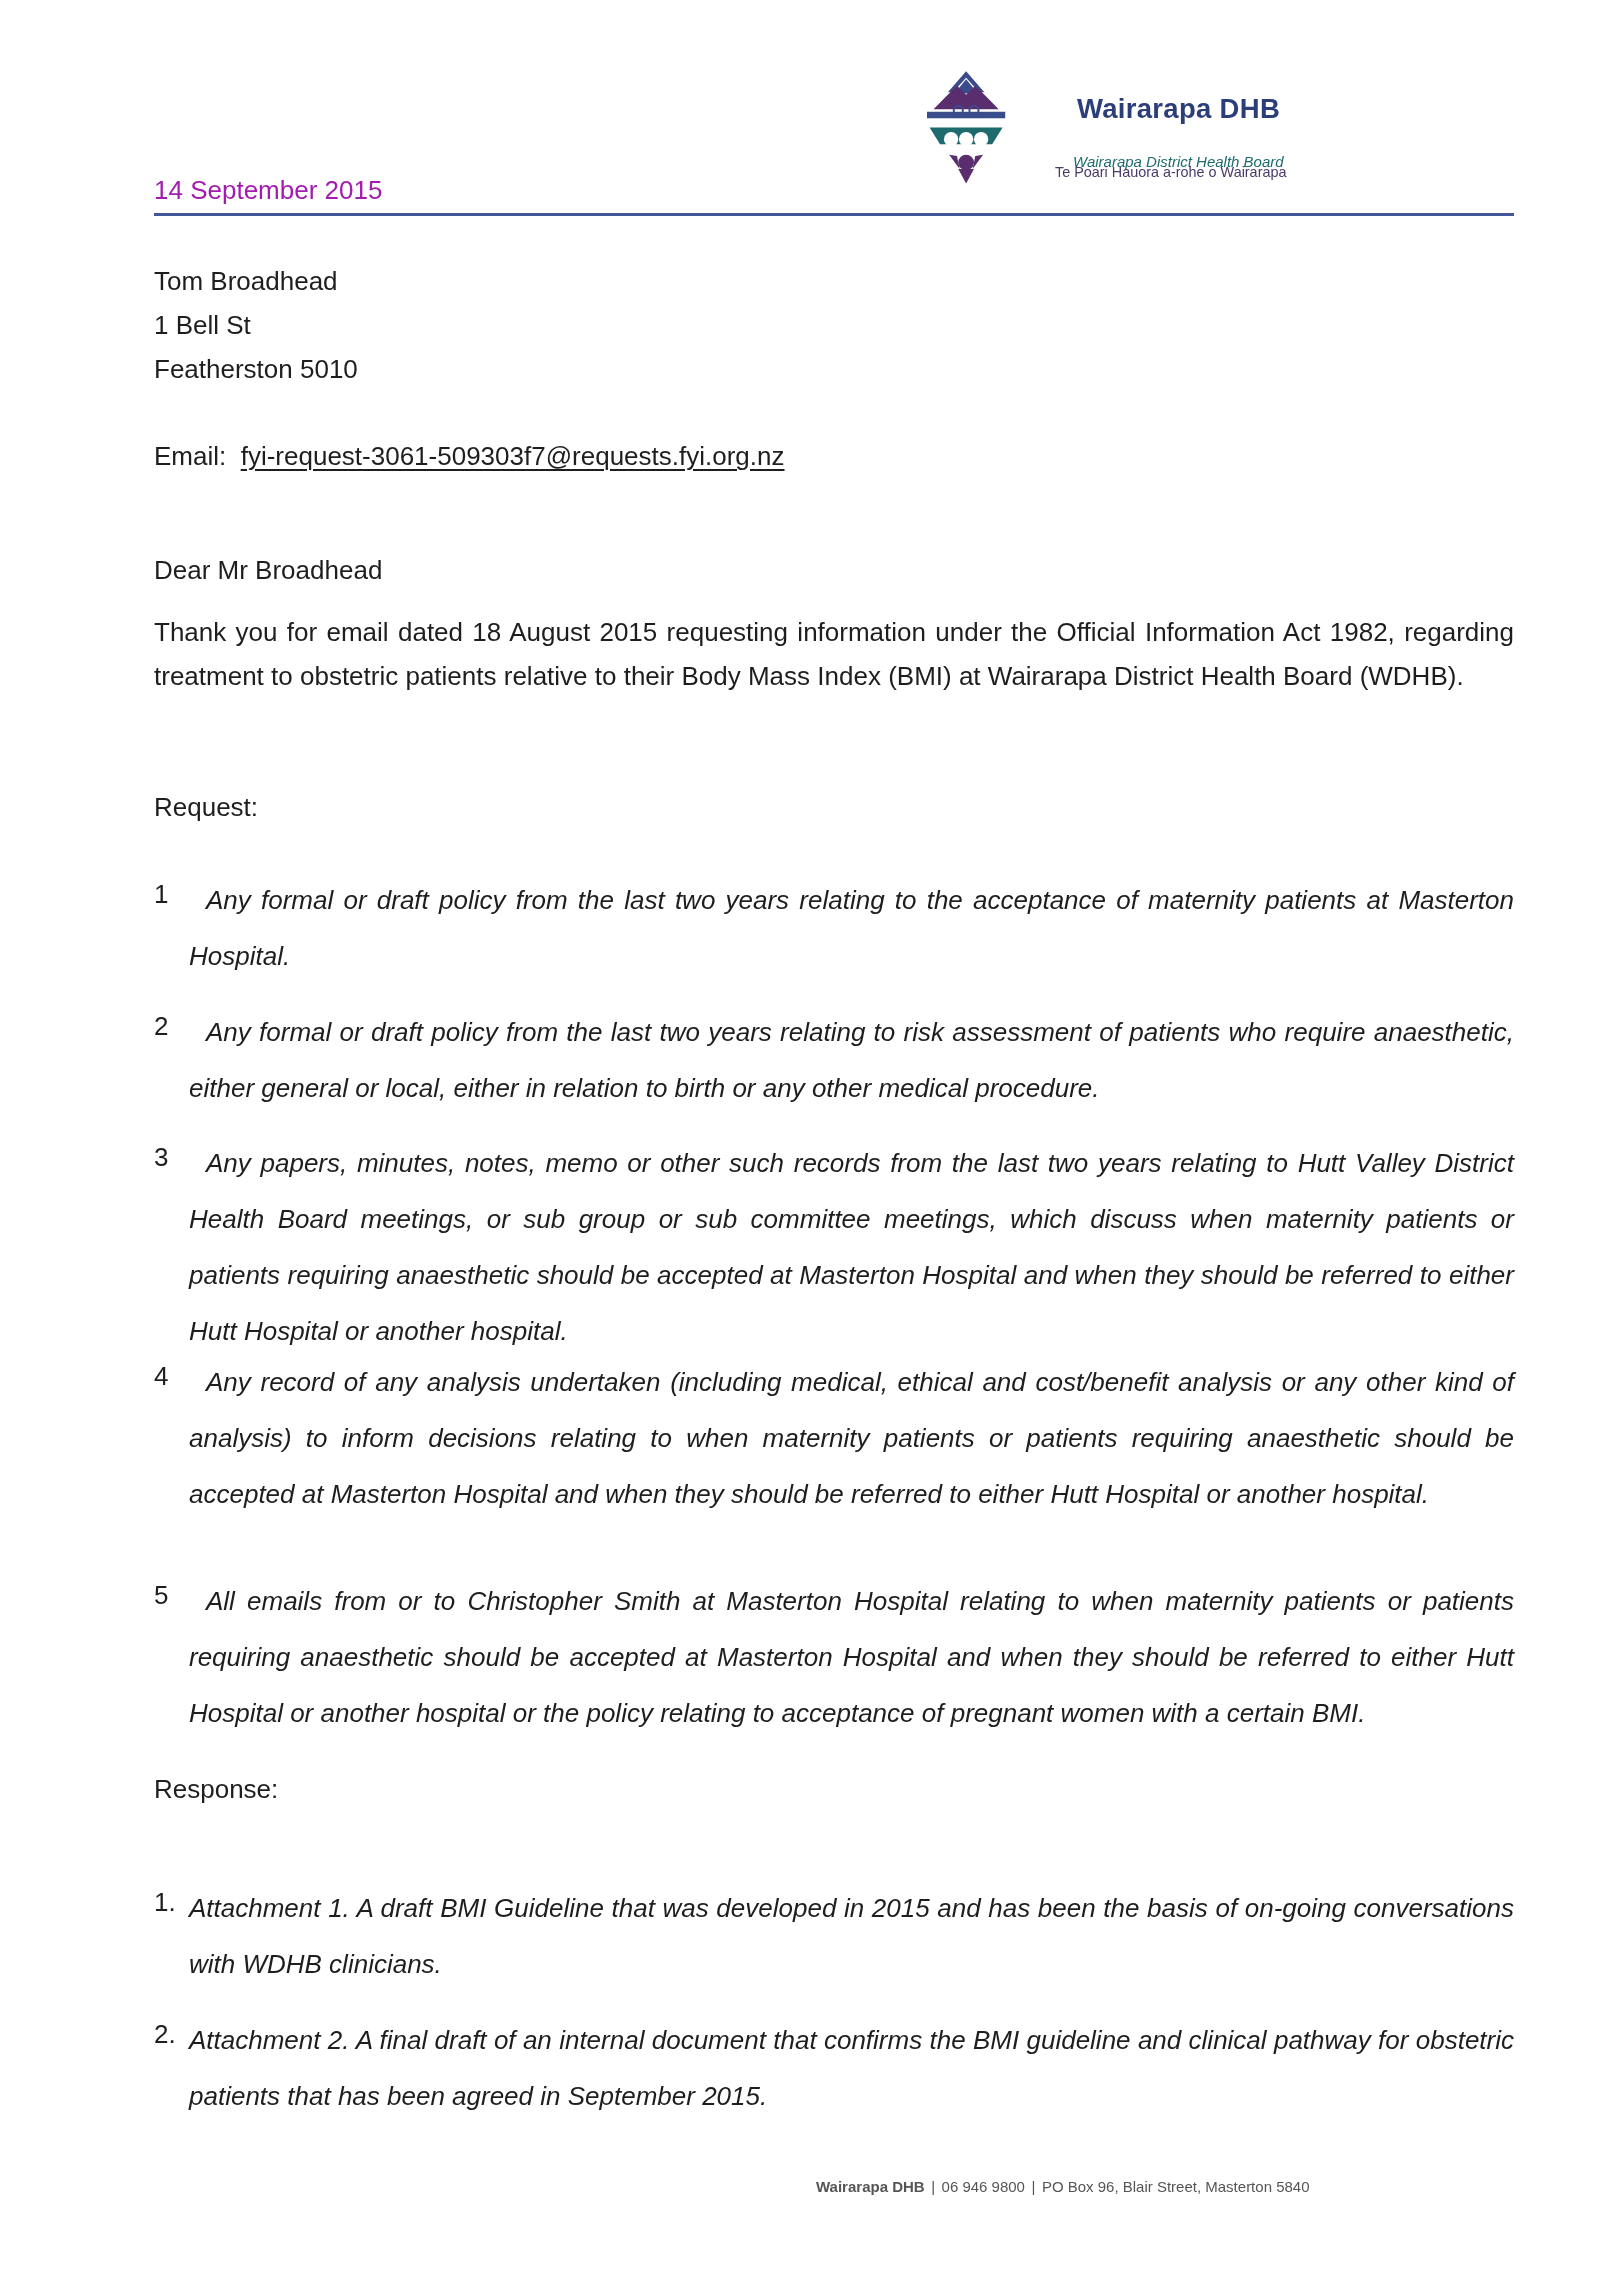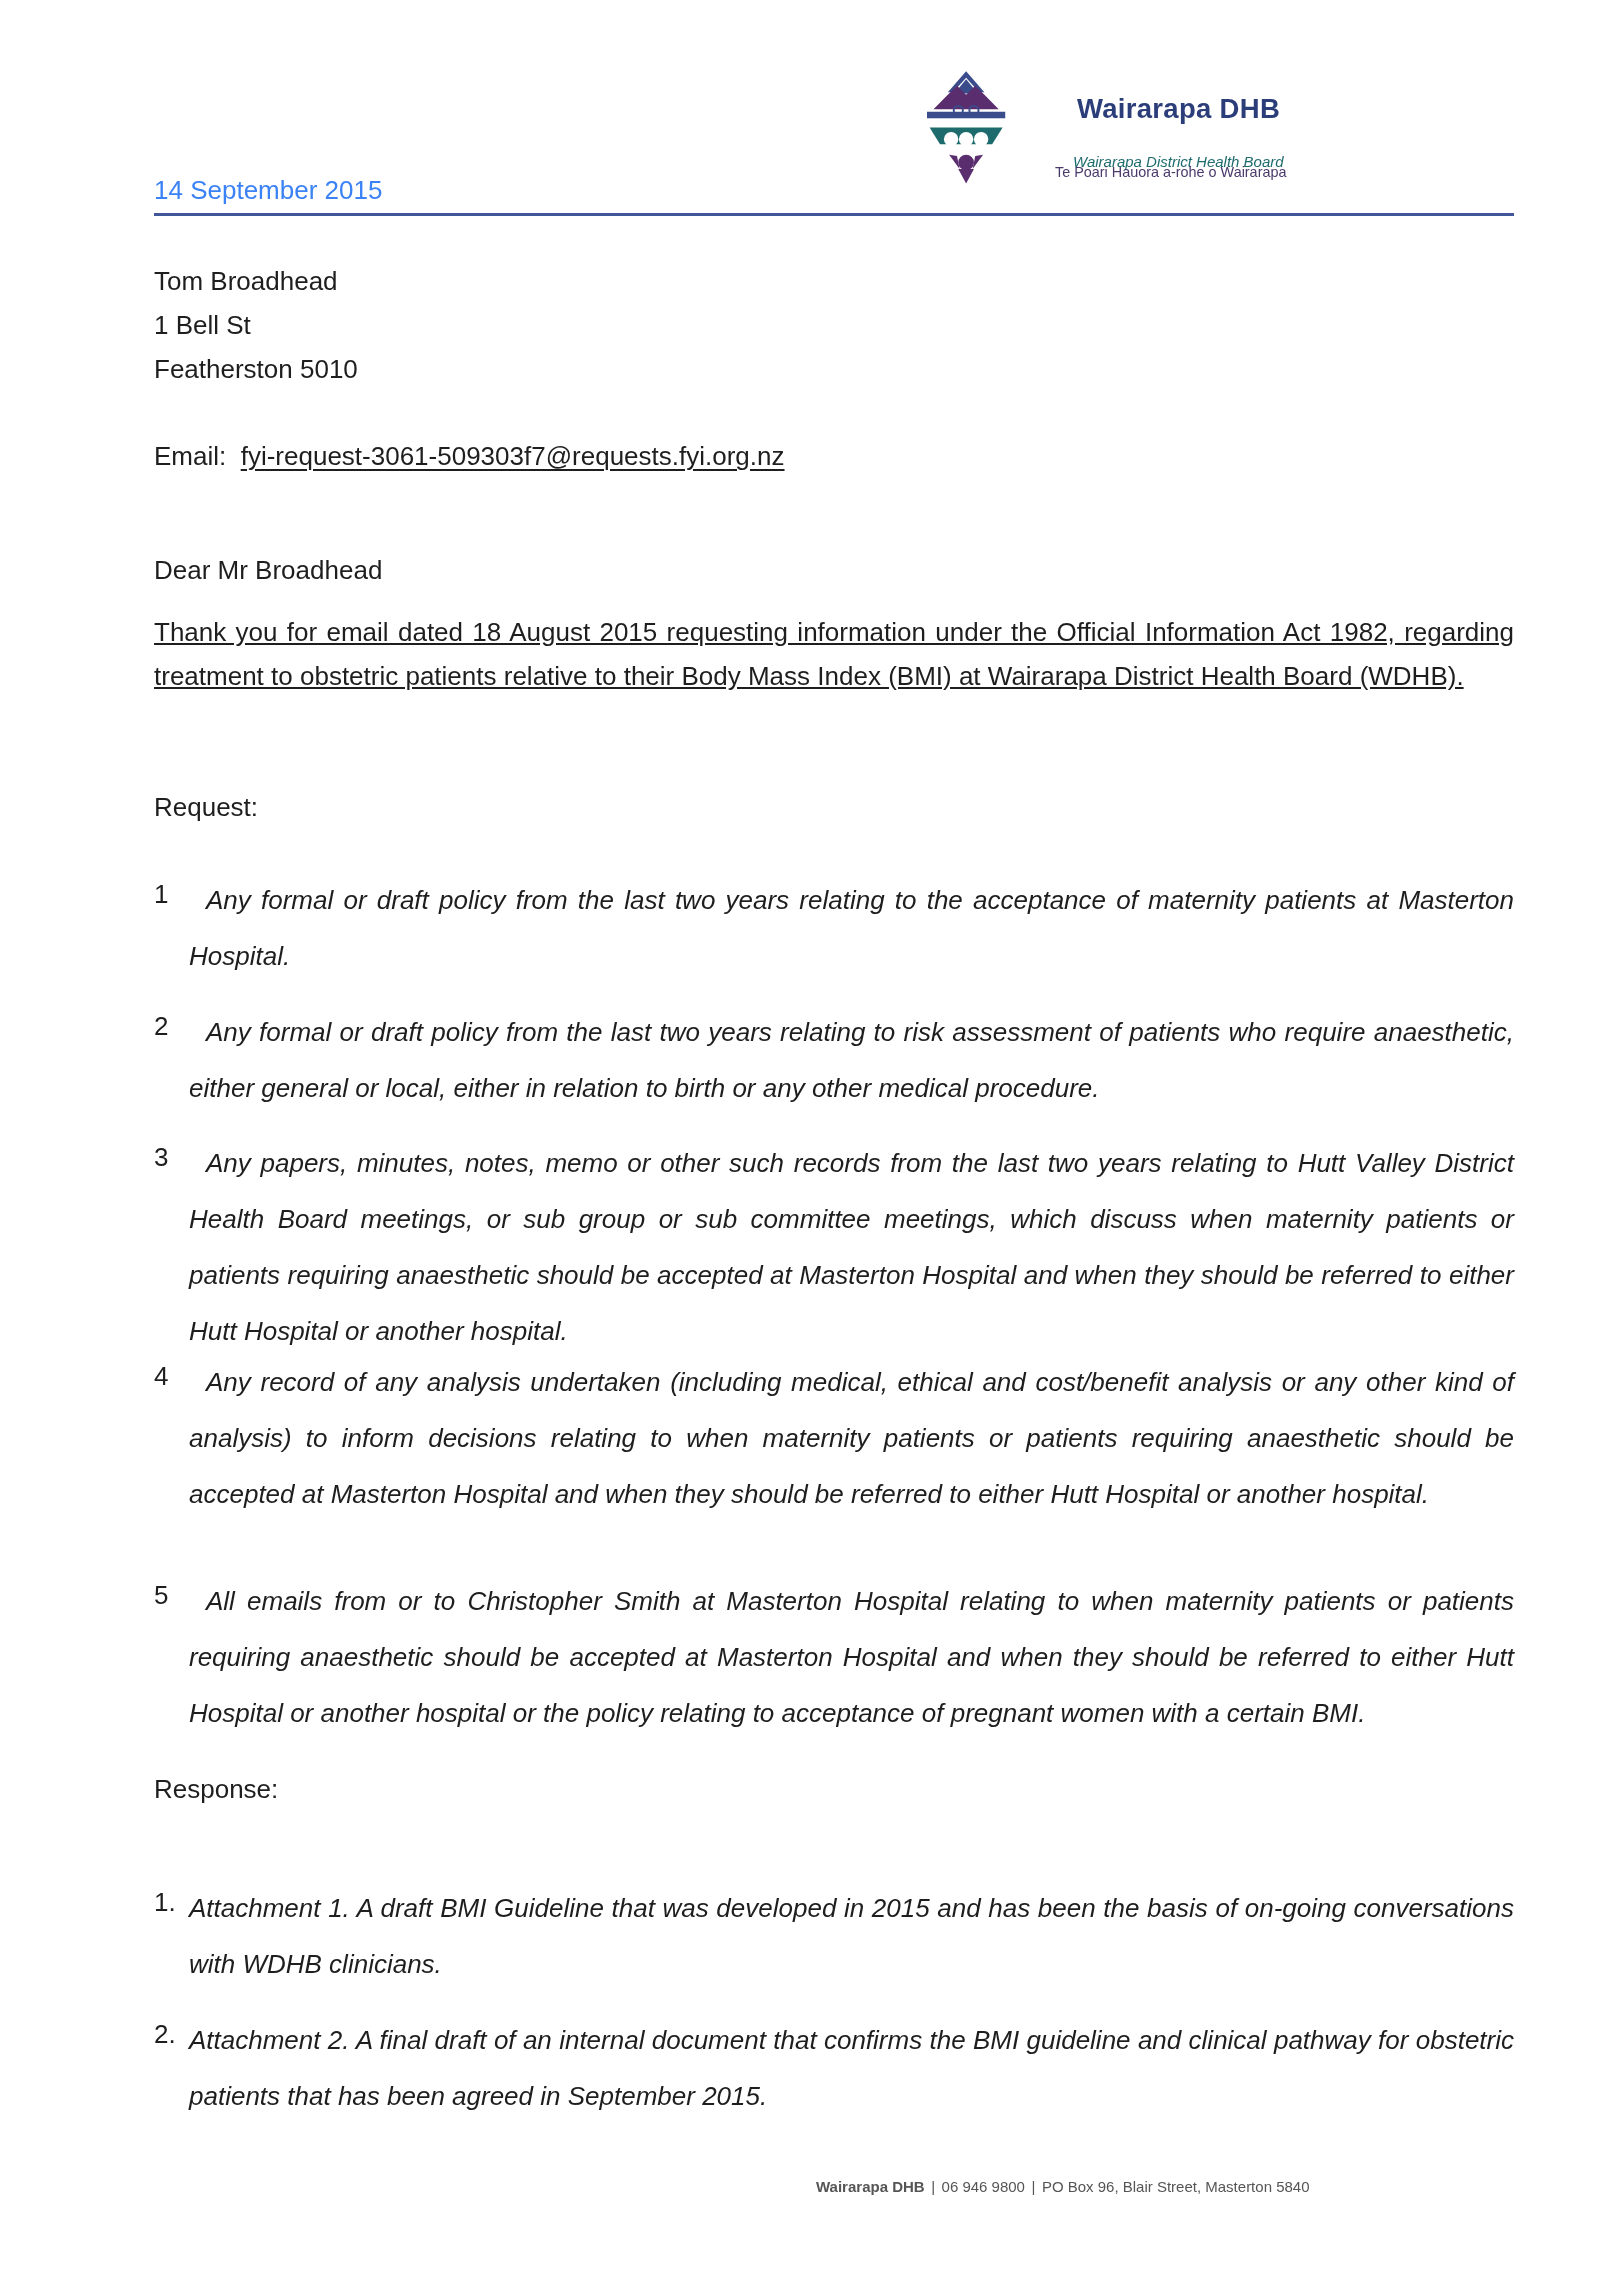--- a/index.html
+++ b/index.html
@@ -60,21 +60,21 @@
       top: 93px;
       font-size: 14.4px;
       color: #4a3a6a;
       white-space: nowrap;
     }
     .date {
       position: absolute;
       left: 154px;
       top: 175px;
       font-size: 26px;
-      color: #3b82f6;
+      color: #a21caf;
     }
     .header-rule {
       position: absolute;
       left: 154px;
       top: 213px;
       width: 1360px;
       height: 2.6px;
       background: #41579a;
     }
     
@@ -186,21 +186,21 @@
   <div class="text" style="top:303px;">1 Bell St</div>
   <div class="text" style="top:347px;">Featherston 5010</div>
 
   <div class="text" style="top:434px;">
     <span>Email:</span>&nbsp;
     <span class="email-link">fyi-request-3061-509303f7@requests.fyi.org.nz</span>
   </div>
 
   <div class="text" style="top:548px;">Dear Mr Broadhead</div>
 
-  <div class="para" style="top:610px;text-decoration:underline;">Thank you for email dated 18 August 2015 requesting information under the Official Information Act 1982, regarding treatment to obstetric patients relative to their Body Mass Index (BMI) at Wairarapa District Health Board (WDHB).</div>
+  <div class="para" style="top:610px;">Thank you for email dated 18 August 2015 requesting information under the Official Information Act 1982, regarding treatment to obstetric patients relative to their Body Mass Index (BMI) at Wairarapa District Health Board (WDHB).</div>
 
   <div class="text" style="top:785px;">Request:</div>
 
   <div class="list-item" style="top:872px;">
     <span class="list-num">1</span>
     <div class="list-body" style="left:35px; text-indent:17px;">Any formal or draft policy from the last two years relating to the acceptance of maternity patients at Masterton Hospital.</div>
   </div>
 
   <div class="list-item" style="top:1004px;">
     <span class="list-num">2</span>

